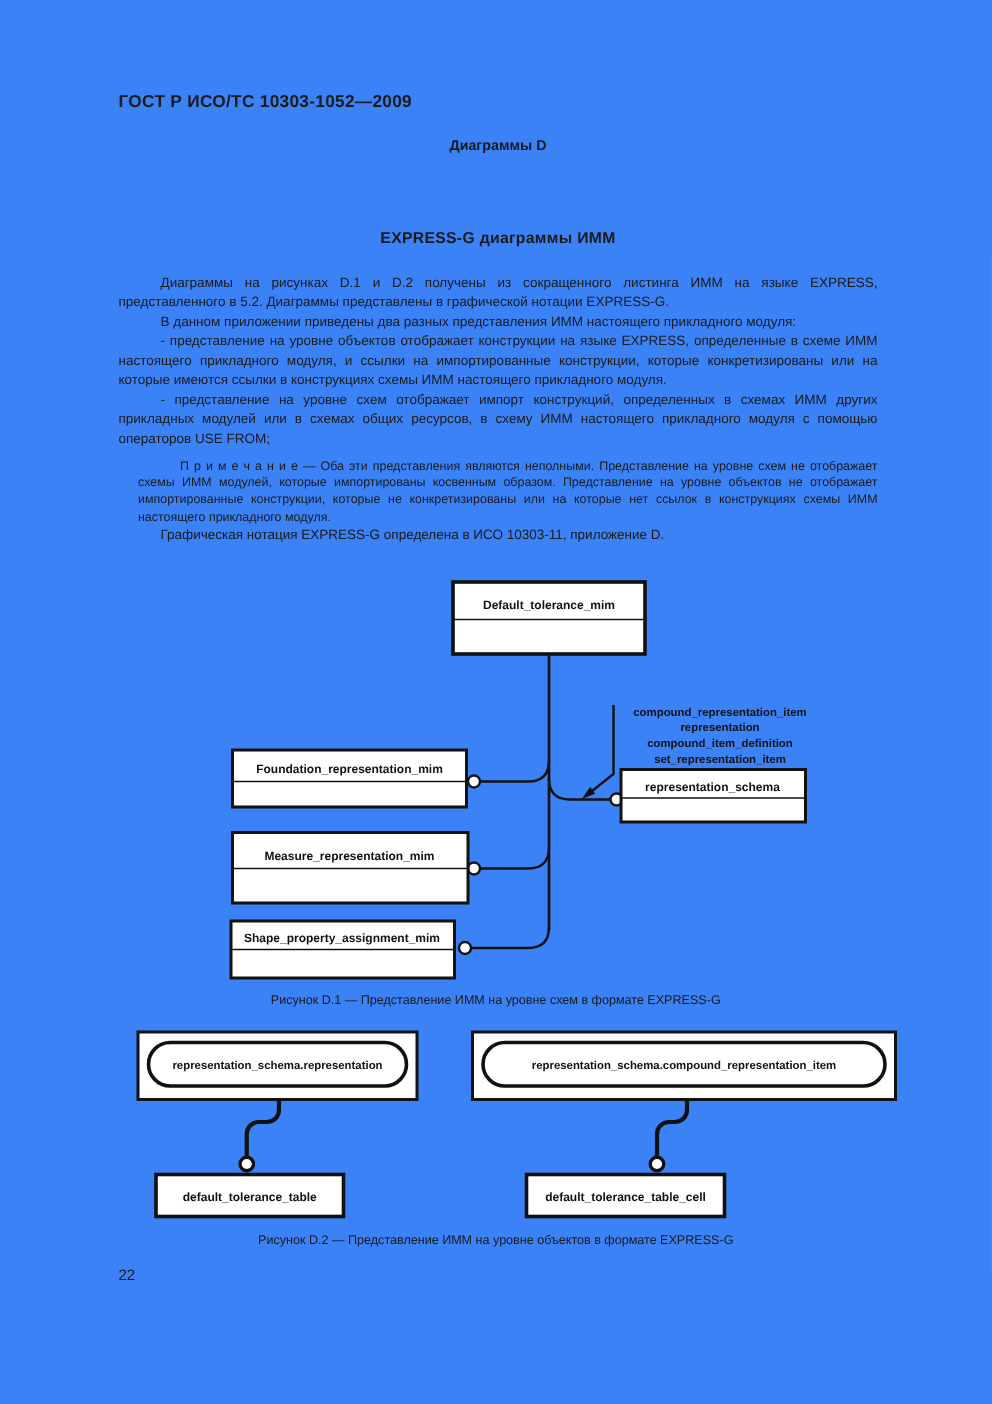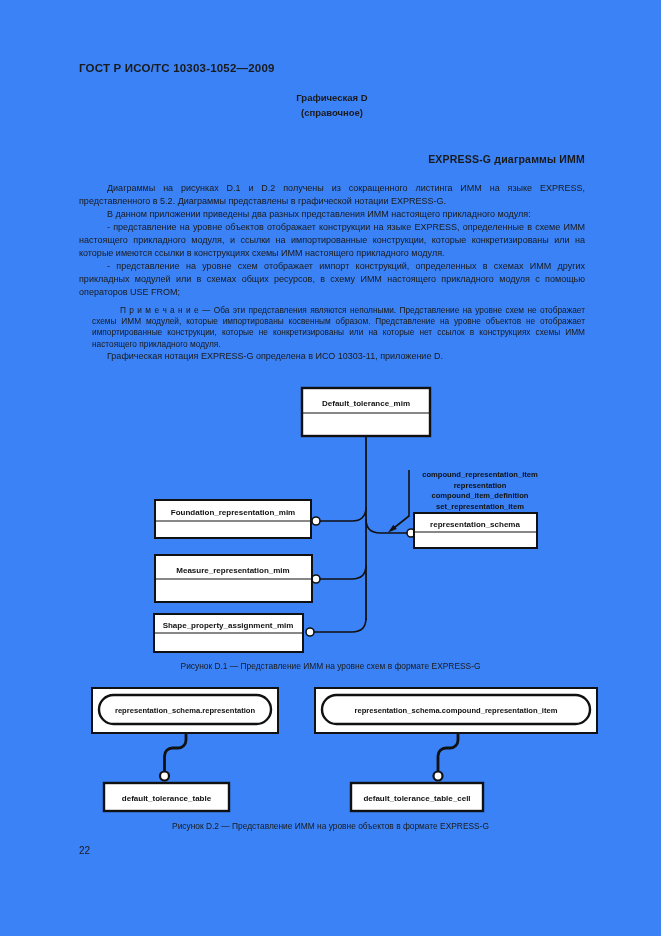--- a/index.html
+++ b/index.html
@@ -3,21 +3,21 @@
 <meta charset="utf-8">
 <style>
   html,body{margin:0;padding:0;background:#888;}
   .page{
     position:relative;width:661px;height:936px;background:#3b82f6;
     margin:0 auto;overflow:hidden;color:#1a1a1a;
     font-family:"Liberation Sans", sans-serif;
   }
   .doc-number{position:absolute;left:79px;top:62px;font-size:11.5px;font-weight:bold;letter-spacing:.2px;}
   .annex-head{position:absolute;left:79px;top:90px;width:506px;text-align:center;font-size:9.5px;font-weight:bold;line-height:15px;}
-  .main-heading{position:absolute;left:79px;top:153px;width:506px;text-align:right;font-size:10.5px;font-weight:bold;letter-spacing:.2px;}
+  .main-heading{position:absolute;left:79px;top:153px;width:506px;text-align:center;font-size:10.5px;font-weight:bold;letter-spacing:.2px;}
   .body-text{position:absolute;left:79px;top:182px;width:506px;font-size:9px;line-height:13px;text-align:justify;}
   .body-text p{margin:0;text-indent:28px;}
   .body-text p.note{font-size:8.3px;line-height:11.2px;margin:6px 0 0 13px;}
   .body-text p.last{}
   .fig-svg{position:absolute;left:0;}
   .fig-caption{position:absolute;left:0;width:661px;text-align:center;font-size:8.4px;color:#1a1a1a;}
   .page-number{position:absolute;left:79px;top:845px;font-size:10px;text-align:center;}
   svg text{font-family:"Liberation Sans", sans-serif;font-weight:bold;fill:#111;}
   .box{fill:#fff;stroke:#111;stroke-width:2;}
   .box-heavy{fill:#fff;stroke:#111;stroke-width:2.4;}
@@ -31,22 +31,21 @@
   .t76{font-size:7.6px;}
 </style>
 </head>
 <body>
 
 <div class="page">
 
   <div class="doc-number">ГОСТ Р ИСО/ТС 10303-1052—2009</div>
 
   <div class="annex-head">
-    <div>Графическая D</div>
-    <div>(справочное)</div>
+    <div>Диаграммы D</div>
   </div>
 
   <div class="main-heading">EXPRESS-G диаграммы ИММ</div>
 
   <div class="body-text">
     <p>Диаграммы на рисунках D.1 и D.2 получены из сокращенного листинга ИММ на языке EXPRESS, представленного в 5.2. Диаграммы представлены в графической нотации EXPRESS-G.</p>
     <p>В данном приложении приведены два разных представления ИММ настоящего прикладного модуля:</p>
     <p>- представление на уровне объектов отображает конструкции на языке EXPRESS, определенные в схеме ИММ настоящего прикладного модуля, и ссылки на импортированные конструкции, которые конкретизированы или на которые имеются ссылки в конструкциях схемы ИММ настоящего прикладного модуля.</p>
     <p>- представление на уровне схем отображает импорт конструкций, определенных в схемах ИММ других прикладных модулей или в схемах общих ресурсов, в схему ИММ настоящего прикладного модуля с помощью операторов USE FROM;</p>
     <p class="note">П р и м е ч а н и е — Оба эти представления являются неполными. Представление на уровне схем не отображает схемы ИММ модулей, которые импортированы косвенным образом. Представление на уровне объектов не отображает импортированные конструкции, которые не конкретизированы или на которые нет ссылок в конструкциях схемы ИММ настоящего прикладного модуля.</p>

